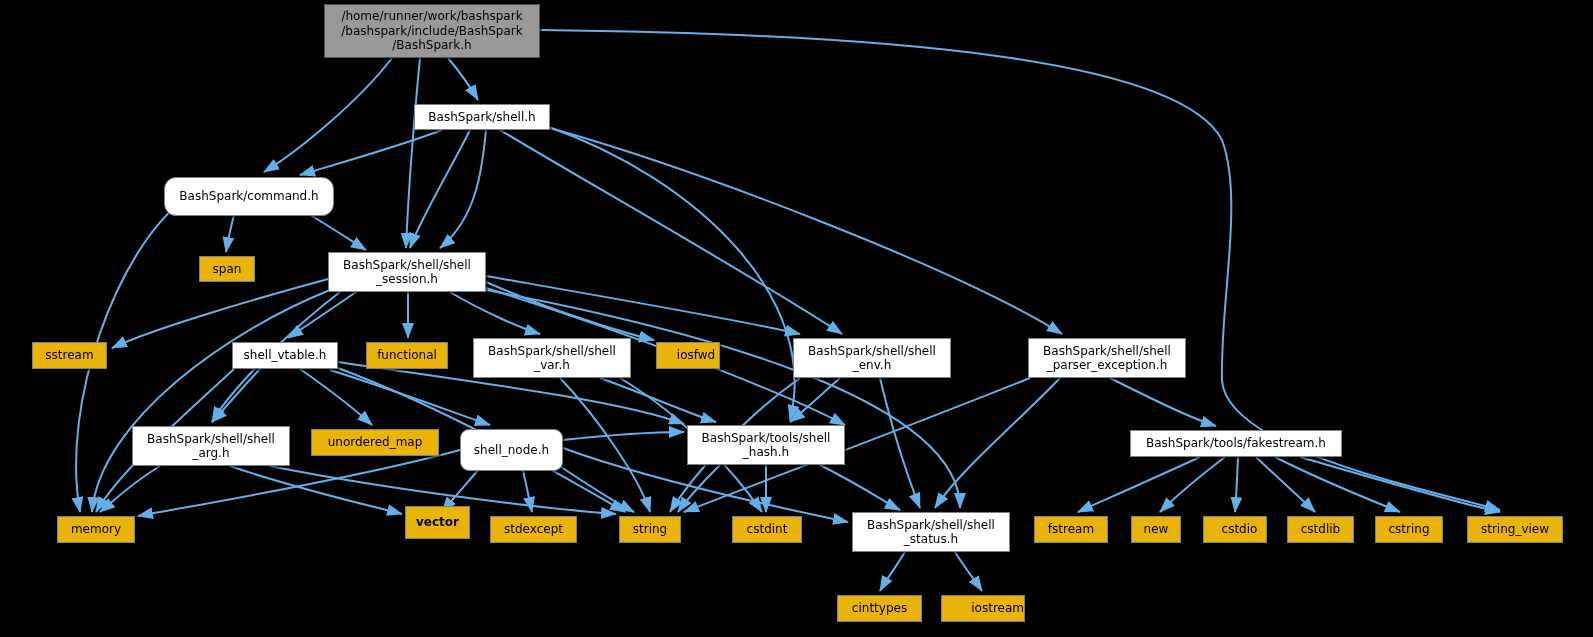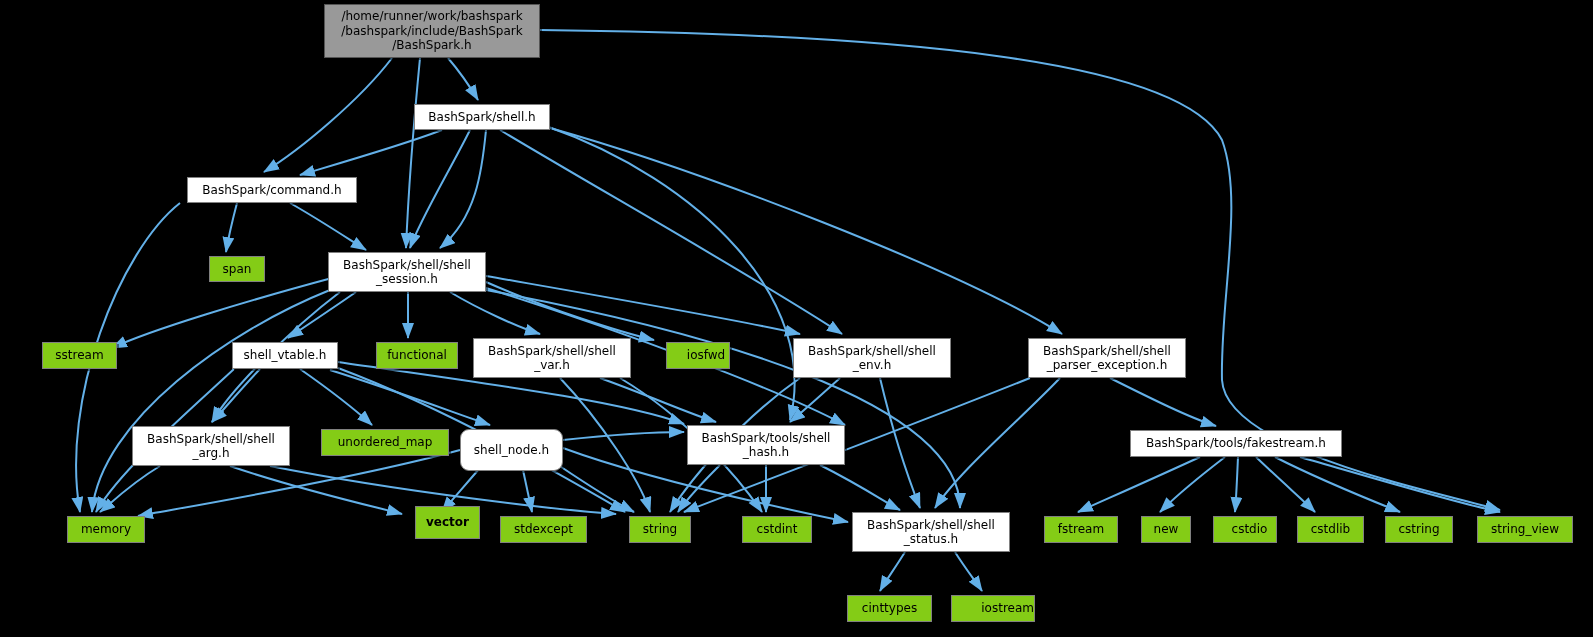--- a/index.html
+++ b/index.html
@@ -3,21 +3,21 @@
 <meta charset="utf-8">
 <style>
   html,body{margin:0;padding:0;background:#000;}
   #stage{position:relative;width:1593px;height:637px;background:#000;overflow:hidden;
          font-family:"DejaVu Sans","Liberation Sans",sans-serif;}
   #edges{position:absolute;left:0;top:0;width:1593px;height:637px;}
   .node{position:absolute;box-sizing:border-box;border:1px solid #808080;
         display:flex;align-items:center;justify-content:center;text-align:center;
         font-size:12px;line-height:14.5px;color:#000;white-space:pre;
         box-shadow:2px 2px 0 rgba(0,0,0,0.45);}
-  .node.sys{background:#84cc16;margin-left:10px;}
+  .node.sys{background:#eab308;}
   .node.proj{background:#ffffff;}
   .node.root{background:#999999;border:1px solid #555;}
   .nlabel{pointer-events:none;}
 </style>
 </head>
 <body>
 
 <div id="stage">
   <svg id="edges" viewBox="0 0 1593 637">
     <defs>
@@ -84,21 +84,21 @@
         <path d="M 1300,457 C 1380,480 1460,504 1500,512" fill="none" stroke="#63b0e8" stroke-width="2" marker-end="url(#ah)"></path>
         <path d="M 905,552 C 895,568 885,582 880,591" fill="none" stroke="#63b0e8" stroke-width="2" marker-end="url(#ah)"></path>
         <path d="M 955,552 C 965,568 976,582 982,591" fill="none" stroke="#63b0e8" stroke-width="2" marker-end="url(#ah)"></path>
       </g>
   </svg>
   <div id="node-layer">
       <div class="node root" style="left: 324px; top: 4px; width: 216px; height: 54px;"><span class="nlabel">/home/runner/work/bashspark
 /bashspark/include/BashSpark
 /BashSpark.h</span></div>
       <div class="node proj" style="left: 414px; top: 104px; width: 136px; height: 26px;"><span class="nlabel">BashSpark/shell.h</span></div>
-      <div class="node proj" style="left: 187px; top: 177px; width: 170px; height: 26px;"><span class="nlabel">BashSpark/command.h</span></div>
+      <div class="node proj" style="left: 164px; top: 177px; width: 170px; height: 39px; border-radius: 12px;"><span class="nlabel">BashSpark/command.h</span></div>
       <div class="node sys" style="left: 199px; top: 256px; width: 56px; height: 26px;"><span class="nlabel">span</span></div>
       <div class="node proj" style="left: 328px; top: 252px; width: 158px; height: 40px;"><span class="nlabel">BashSpark/shell/shell
 _session.h</span></div>
       <div class="node sys" style="left: 32px; top: 342px; width: 75px; height: 27px;"><span class="nlabel">sstream</span></div>
       <div class="node proj" style="left: 232px; top: 342px; width: 106px; height: 27px;"><span class="nlabel">shell_vtable.h</span></div>
       <div class="node sys" style="left: 366px; top: 342px; width: 82px; height: 27px; text-align: right;"><span class="nlabel">functional</span></div>
       <div class="node proj" style="left: 473px; top: 338px; width: 158px; height: 40px;"><span class="nlabel">BashSpark/shell/shell
 _var.h</span></div>
       <div class="node sys" style="left: 656px; top: 342px; width: 64px; height: 27px; padding-left: 16px;"><span class="nlabel">iosfwd</span></div>
       <div class="node proj" style="left: 793px; top: 338px; width: 158px; height: 40px;"><span class="nlabel">BashSpark/shell/shell

